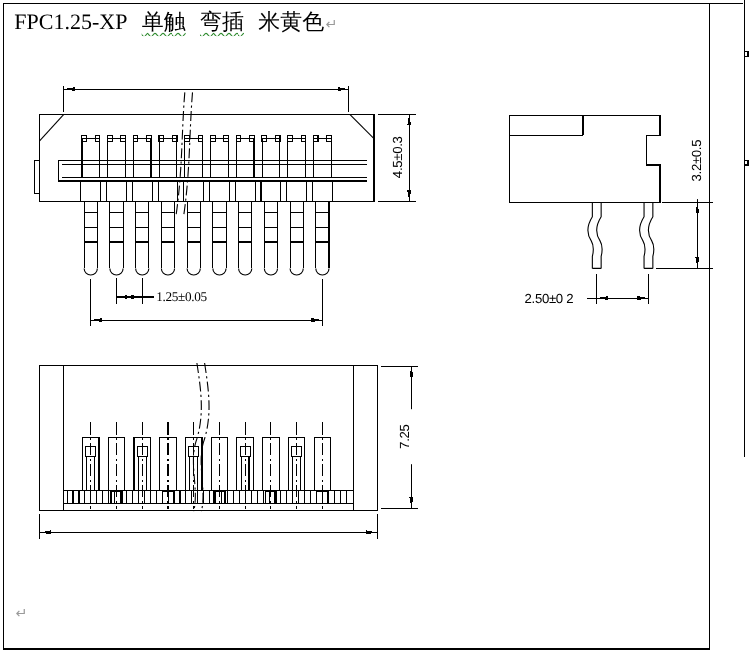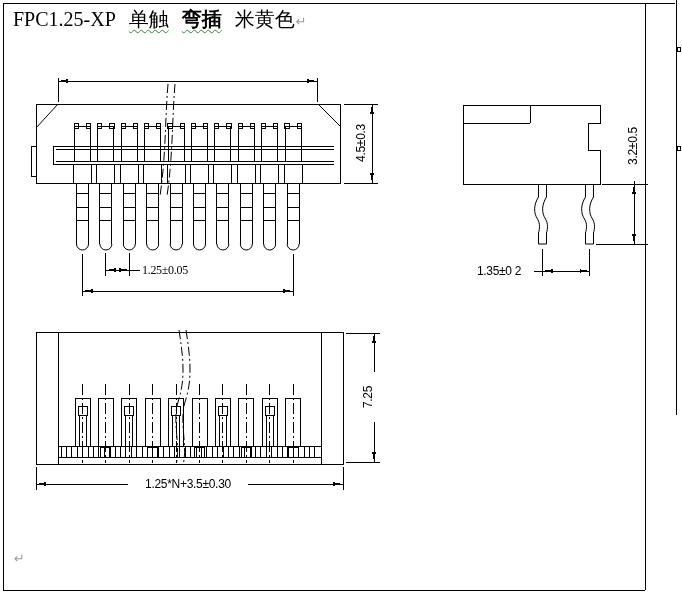--- a/index.html
+++ b/index.html
@@ -370,24 +370,23 @@
         <polygon points="374,462 375.8,452 372.2,452" fill="#000" stroke="none"></polygon>
         <line x1="36" y1="467" x2="36" y2="490"></line>
         <line x1="343" y1="467" x2="343" y2="490"></line>
         <line x1="36" y1="484" x2="343" y2="484"></line>
         <polygon points="36,484 46,485.8 46,482.2" fill="#000" stroke="none"></polygon>
         <polygon points="343,484 333,482.2 333,485.8" fill="#000" stroke="none"></polygon>
       </g>
   </svg>
 
   <div class="title">
-    <span class="sp">FPC1.25-XP</span><span class="sp wavy" style="text-decoration-color: rgb(46, 139, 46);">单触</span><span class="sp wavy" style="text-decoration-color: rgb(46, 139, 46); font-weight: bold;">弯插</span><span>米黄色</span><span class="pmark" style="color: rgb(154, 154, 154);">↵</span>
+    <span class="sp">FPC1.25-XP</span><span class="sp wavy" style="text-decoration-color: rgb(46, 139, 46);">单触</span><span class="sp wavy" style="text-decoration-color: rgb(46, 139, 46);">弯插</span><span>米黄色</span><span class="pmark" style="color: rgb(154, 154, 154);">↵</span>
   </div>
 
   <div class="dim rot" style="left:326px;top:136px;width:70px;">4.5±0.3</div>
   <div class="dim left" style="left:142px;top:263px;width:70px;">1.25±0.05</div>
   <div class="dim rot" style="left:598px;top:139px;width:70px;">3.2±0.5</div>
-  <div class="dim" style="left:466px;top:264px;width:66px;">1.35±0 2</div>
+  <div class="dim" style="left:466px;top:264px;width:66px;">2.50±0 2</div>
   <div class="dim rot" style="left:343px;top:390px;width:50px;">7.25</div>
-  <div class="dim" style="left:128px;top:477px;width:120px;">1.25*N+3.5±0.30</div>
 
   <div class="pmark footer-mark" style="color: rgb(154, 154, 154);">↵</div>
 </div>
 
 </body></html>

